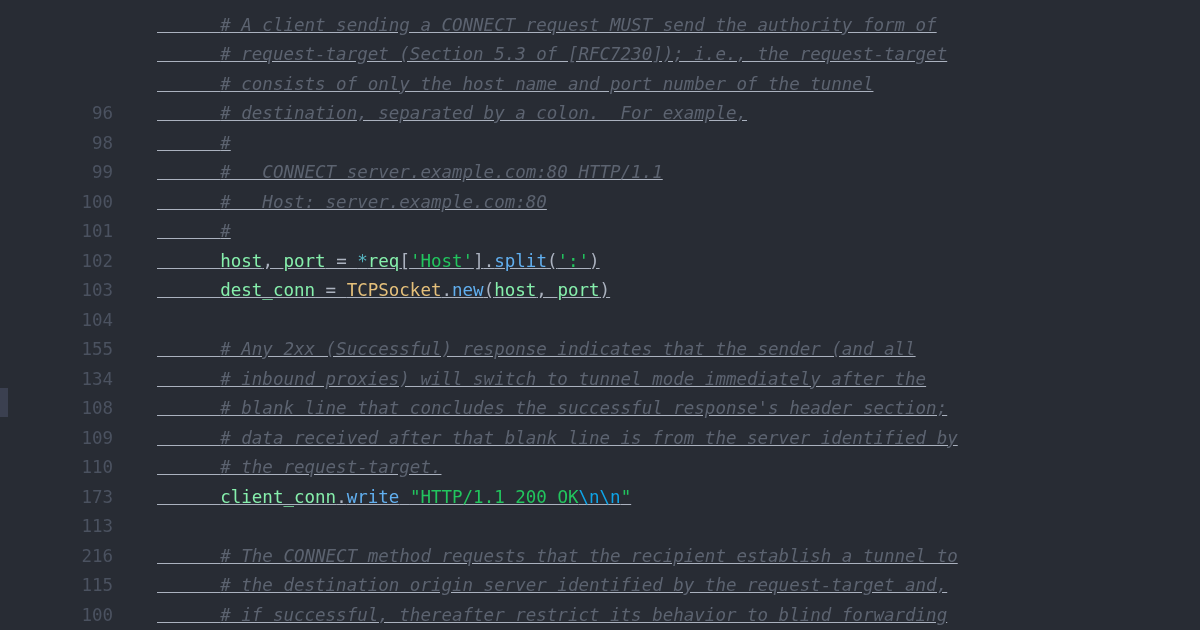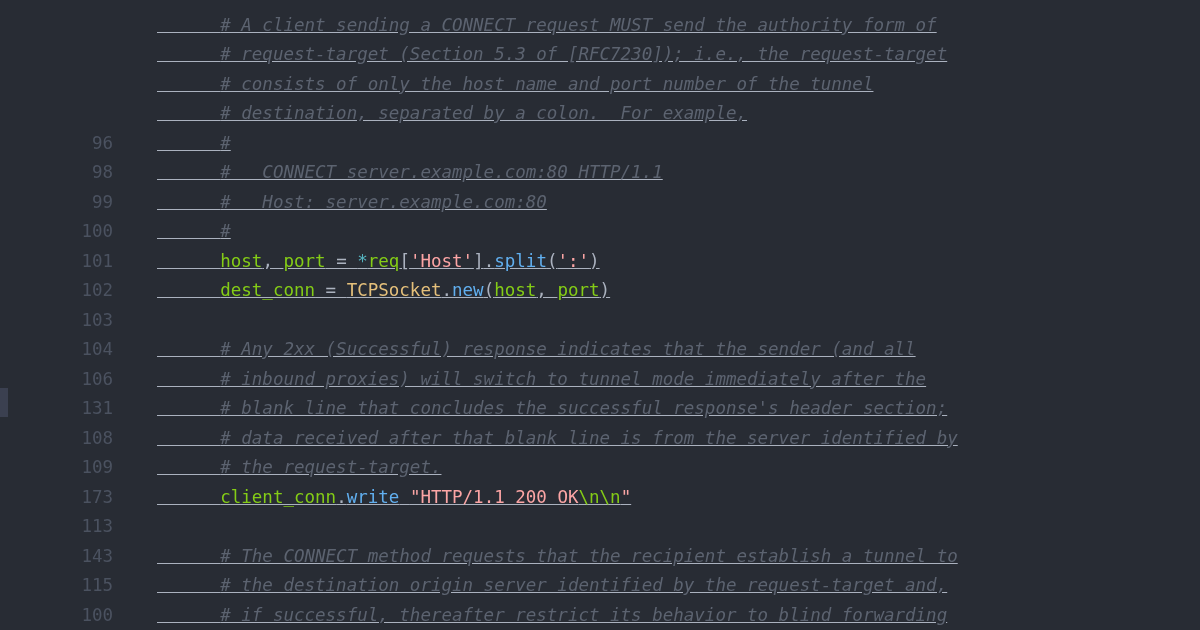--- a/index.html
+++ b/index.html
@@ -43,47 +43,48 @@
     text-decoration: underline;
   }
   .line-highlight {
     position: absolute;
     left: 0;
     width: 8px;
     background: #3b4050;
   }
   
   .c   { color: #5c6370; font-style: italic; } 
-  .pl  { color: #84cc16; } 
+  .pl  { color: #86efac; } 
   .fn  { color: #61afef; } 
-  .str { color: #fca5a5; } 
-  .esc { color: #84cc16; margin-top: 44px; } 
+  .str { color: #22c55e; } 
+  .esc { color: #0ea5e9; margin-top: 44px; } 
   .cls { color: #e5c07b; } 
   .pun { color: #abb2bf; } 
   .star{ color: #56b6c2; } 
 </style>
 </head>
 <body>
 
 <div class="editor" style="position:relative;align-items:flex-end;">
   <div id="line-highlight" class="line-highlight" style="top: 387.5px; height: 29.5px;"></div>
   <div class="gutter" id="gutter">
       <div class="ln">96</div>
       <div class="ln">98</div>
       <div class="ln">99</div>
       <div class="ln">100</div>
       <div class="ln">101</div>
       <div class="ln">102</div>
       <div class="ln">103</div>
       <div class="ln">104</div>
-      <div class="ln">106</div>
-      <div class="ln">131</div>
+      <div class="ln">155</div>
+      <div class="ln">134</div>
       <div class="ln">108</div>
       <div class="ln">109</div>
+      <div class="ln">110</div>
       <div class="ln">173</div>
       <div class="ln">113</div>
-      <div class="ln">143</div>
+      <div class="ln">216</div>
       <div class="ln">115</div>
       <div class="ln">100</div>
     </div>
   <div class="fold-col"></div>
   <div class="code" id="code"><div class="line"><span>      </span><span class="c"># A client sending a CONNECT request MUST send the authority form of</span></div><div class="line"><span>      </span><span class="c"># request-target (Section 5.3 of [RFC7230]); i.e., the request-target</span></div><div class="line"><span>      </span><span class="c"># consists of only the host name and port number of the tunnel</span></div><div class="line"><span>      </span><span class="c"># destination, separated by a colon.  For example,</span></div><div class="line"><span>      </span><span class="c">#</span></div><div class="line"><span>      </span><span class="c">#   CONNECT server.example.com:80 HTTP/1.1</span></div><div class="line"><span>      </span><span class="c">#   Host: server.example.com:80</span></div><div class="line"><span>      </span><span class="c">#</span></div><div class="line"><span>      </span><span class="pl">host</span><span class="pun">, </span><span class="pl">port</span><span class="pun"> = </span><span class="star">*</span><span class="pl">req</span><span class="pun">[</span><span class="str">'Host'</span><span class="pun">]</span><span class="pun">.</span><span class="fn">split</span><span class="pun">(</span><span class="str">':'</span><span class="pun">)</span></div><div class="line"><span>      </span><span class="pl">dest_conn</span><span class="pun"> = </span><span class="cls">TCPSocket</span><span class="pun">.</span><span class="fn">new</span><span class="pun">(</span><span class="pl">host</span><span class="pun">, </span><span class="pl">port</span><span class="pun">)</span></div><div class="line"></div><div class="line"><span>      </span><span class="c"># Any 2xx (Successful) response indicates that the sender (and all</span></div><div class="line"><span>      </span><span class="c"># inbound proxies) will switch to tunnel mode immediately after the</span></div><div class="line"><span>      </span><span class="c"># blank line that concludes the successful response's header section;</span></div><div class="line"><span>      </span><span class="c"># data received after that blank line is from the server identified by</span></div><div class="line"><span>      </span><span class="c"># the request-target.</span></div><div class="line"><span>      </span><span class="pl">client_conn</span><span class="pun">.</span><span class="fn">write</span><span class="pun"> </span><span class="str">"HTTP/1.1 200 OK</span><span class="esc">\n\n</span><span class="str">"</span></div><div class="line"></div><div class="line"><span>      </span><span class="c"># The CONNECT method requests that the recipient establish a tunnel to</span></div><div class="line"><span>      </span><span class="c"># the destination origin server identified by the request-target and,</span></div><div class="line"><span>      </span><span class="c"># if successful, thereafter restrict its behavior to blind forwarding</span></div></div>
 </div>
 
 </body></html>

